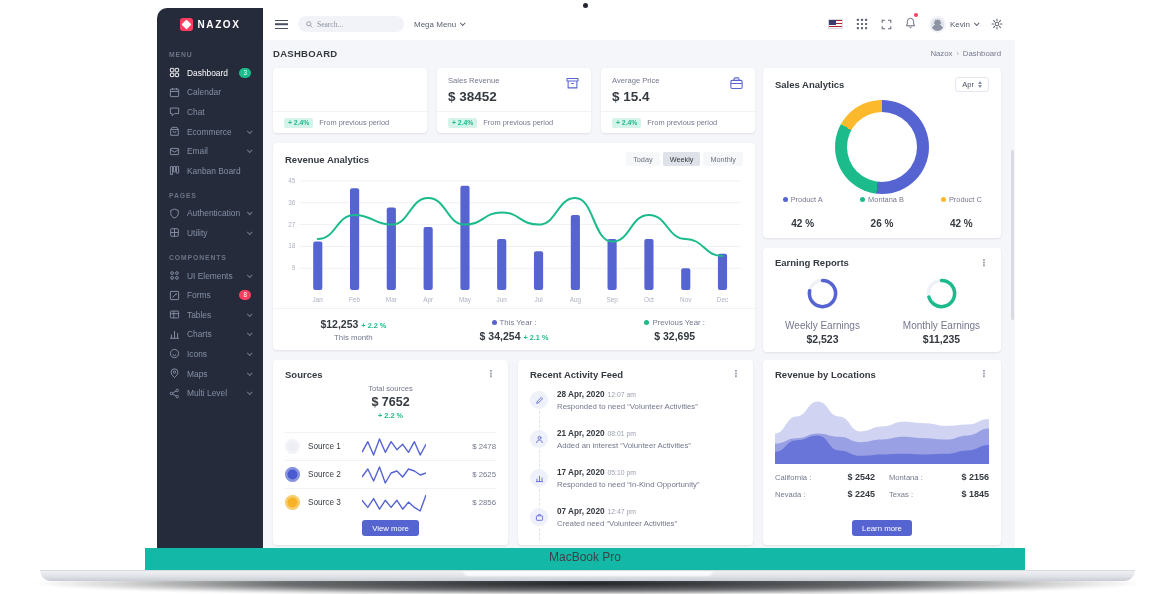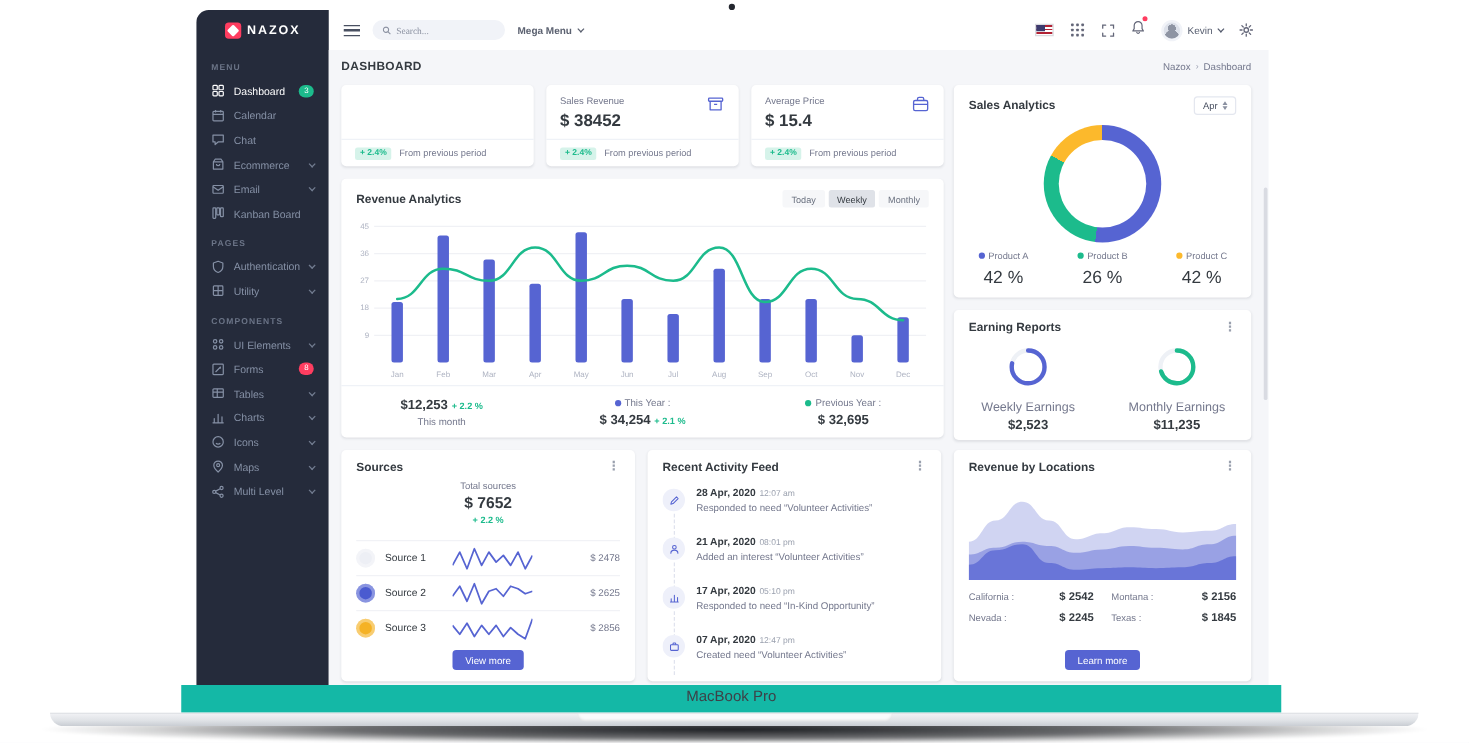--- a/index.html
+++ b/index.html
@@ -29,21 +29,21 @@
   .nav-logo { width:106px; height:32px; background:#252b3b; display:flex; align-items:center; justify-content:center; gap:5px; flex:none; }
   .logo-mark { width:13px; height:13px; border-radius:3px; background:#ff3d60; position:relative; overflow:hidden; }
   .logo-mark::after { content:''; position:absolute; left:3px; top:3px; width:7px; height:7px; background:#fff; transform:rotate(45deg); border-radius:1px; }
   .logo-text { color:#fff; font-weight:bold; font-size:10px; letter-spacing:1.6px; }
   .nav-rest { flex:1; display:flex; align-items:center; padding:0 12px; gap:10px; }
   .burger { width:13px; height:9px; border-top:1.6px solid #495061; border-bottom:1.6px solid #495061; position:relative; cursor:pointer; }
   .burger::after { content:''; position:absolute; left:0; right:0; top:50%; transform:translateY(-50%); height:1.6px; background:#495061; }
   .search-pill { width:106px; height:16px; background:#f1f3f8; border-radius:9px; display:flex; align-items:center; gap:4px; padding:0 8px; }
   .search-pill input { border:0; background:transparent; outline:none; width:70px; font-size:7.5px; color:#6b7280; font-family:Liberation Serif, serif; }
   .search-pill input::placeholder { color:#8a90a0; }
-  .mega { display:flex; align-items:center; gap:4px; font-size:8px; color:#5b6170; cursor:pointer;font-weight:bold; }
+  .mega { display:flex; align-items:center; gap:4px; font-size:8px; color:#5b6170; cursor:pointer; }
   .chev { width:4px; height:4px; border-right:1.2px solid currentColor; border-bottom:1.2px solid currentColor; transform:rotate(45deg) translateY(-1px); display:inline-block; }
   .nav-right { margin-left:auto; display:flex; align-items:center; gap:13px; color:#636678; }
   .flag { width:15px; height:10px; position:relative; background:repeating-linear-gradient(180deg,#b22234 0 1.4px,#fff 1.4px 2.8px); border:0.5px solid #d9dbe0; }
   .flag::before { content:''; position:absolute; left:0; top:0; width:7px; height:5px; background:#3c3b6e; }
   .bell-wrap { position:relative; }
   .bell-dot { position:absolute; right:-2px; top:-2px; width:4px; height:4px; border-radius:50%; background:#ff3d60; }
   .avatar { width:17px; height:17px; border-radius:50%; border:2px solid #f1f3f8;
     background:radial-gradient(circle at 50% 36%, #8e94a3 0 29%, transparent 31%),
                radial-gradient(circle at 50% 92%, #8e94a3 0 42%, transparent 44%), #dde1ea; }
   .user-chip { display:flex; align-items:center; gap:4px; font-size:8px; color:#555c6e; cursor:pointer; }
@@ -107,21 +107,21 @@
     display:flex; align-items:center; gap:4px; cursor:pointer; }
   .sort-carets { display:flex; flex-direction:column; gap:1px; }
   .sort-carets i { display:block; width:0; height:0; border-left:2.5px solid transparent; border-right:2.5px solid transparent; }
   .sort-carets .up { border-bottom:3px solid #8a90a0; }
   .sort-carets .dn { border-top:3px solid #8a90a0; }
   .donut { position:absolute; left:50%; top:32px; transform:translateX(-50%); width:94px; height:94px; border-radius:50%; }
   .donut::after { content:''; position:absolute; left:50%; top:50%; transform:translate(-50%,-50%); width:70px; height:70px; border-radius:50%; background:#fff; }
   .legend-row { position:absolute; left:0; right:0; bottom:9px; display:flex; }
   .legend-col { flex:1; text-align:center; }
   .legend-label { font-size:7.4px; color:#74788d; }
-  .legend-pct { font-size:14px; font-weight:normal; color:#343a40; margin-top:4px; }
+  .legend-pct { font-size:10px; font-weight:bold; color:#343a40; margin-top:14px; }
   .ldot { display:inline-block; width:5px; height:5px; border-radius:50%; margin-right:3px; }
 
   
   .earning { left:500px; top:208px; width:238px; height:104px; padding:9px 12px; }
   .earn-head { display:flex; align-items:center; }
   .earn-body { position:absolute; left:0; right:0; top:28px; display:flex; }
   .earn-col { flex:1; text-align:center; }
   .earn-label { font-size:10px; color:#74788d; margin-top:5px; }
   .earn-value { font-size:10.5px; font-weight:bold; color:#343a40; margin-top:2px; }
 
@@ -515,21 +515,21 @@
               </span>
           </span>
         </div>
         <div class="donut" id="sales-donut" style="background: conic-gradient(rgb(86, 100, 210) 0%, rgb(86, 100, 210) 52%, rgb(28, 187, 140) 52%, rgb(28, 187, 140) 83%, rgb(252, 185, 44) 83%, rgb(252, 185, 44) 100%);"></div>
         <div class="legend-row">
           <div class="legend-col">
             <div class="legend-label"><span class="ldot" style="background: rgb(86, 100, 210);"></span><span>Product A</span></div>
             <div class="legend-pct">42 %</div>
           </div>
           <div class="legend-col">
-            <div class="legend-label"><span class="ldot" style="background: rgb(28, 187, 140);"></span><span>Product B</span></div>
+            <div class="legend-label"><span class="ldot" style="background: rgb(28, 187, 140);"></span><span>Montana B</span></div>
             <div class="legend-pct">26 %</div>
           </div>
           <div class="legend-col">
             <div class="legend-label"><span class="ldot" style="background: rgb(252, 185, 44);"></span><span>Product C</span></div>
             <div class="legend-pct">42 %</div>
           </div>
         </div>
       </div>
 
       <div class="card earning">

